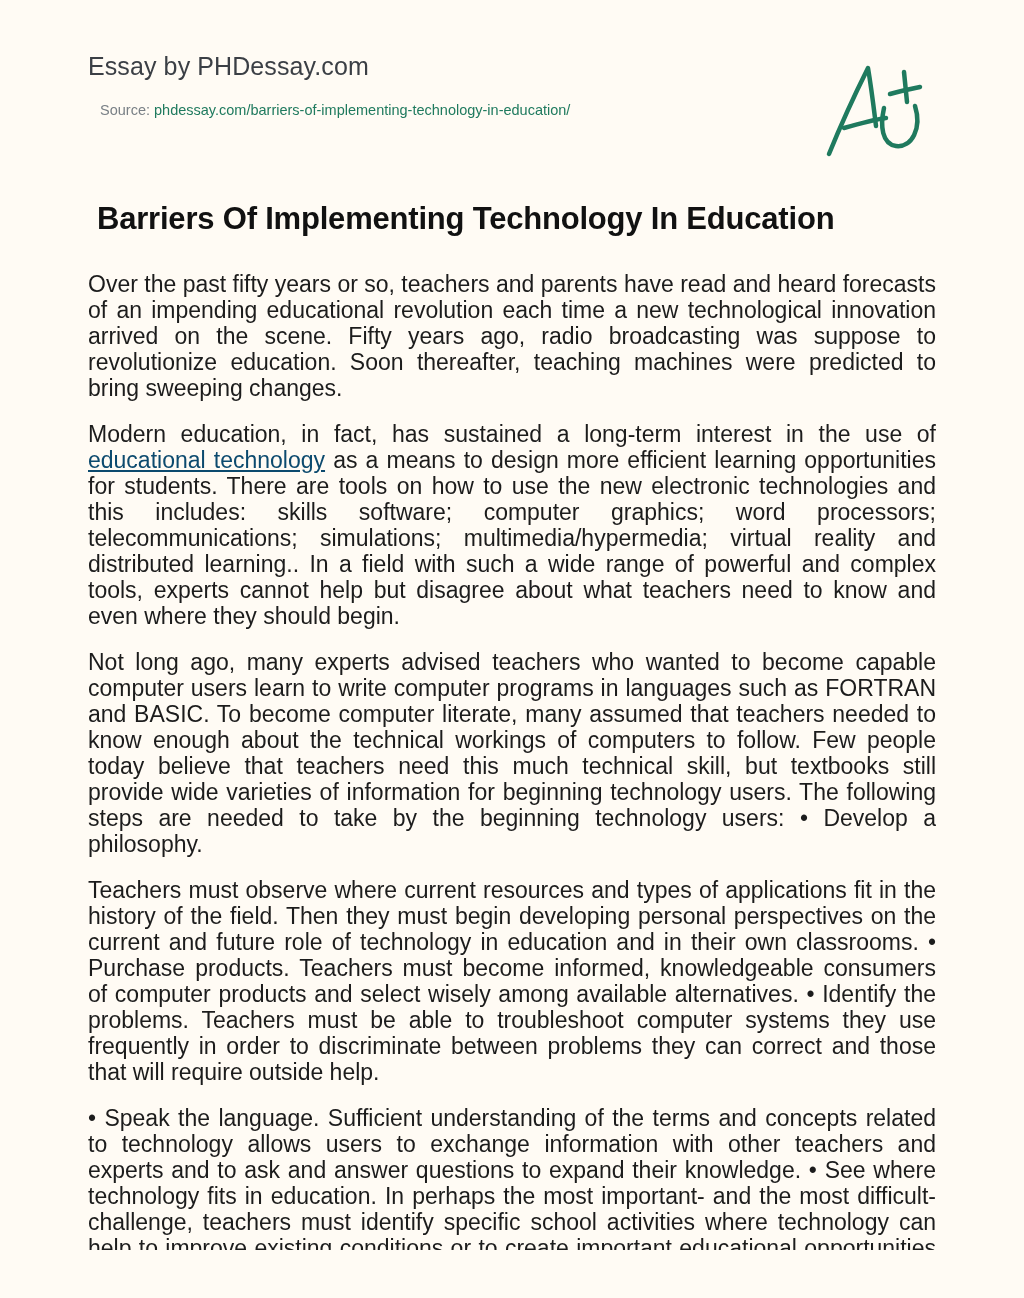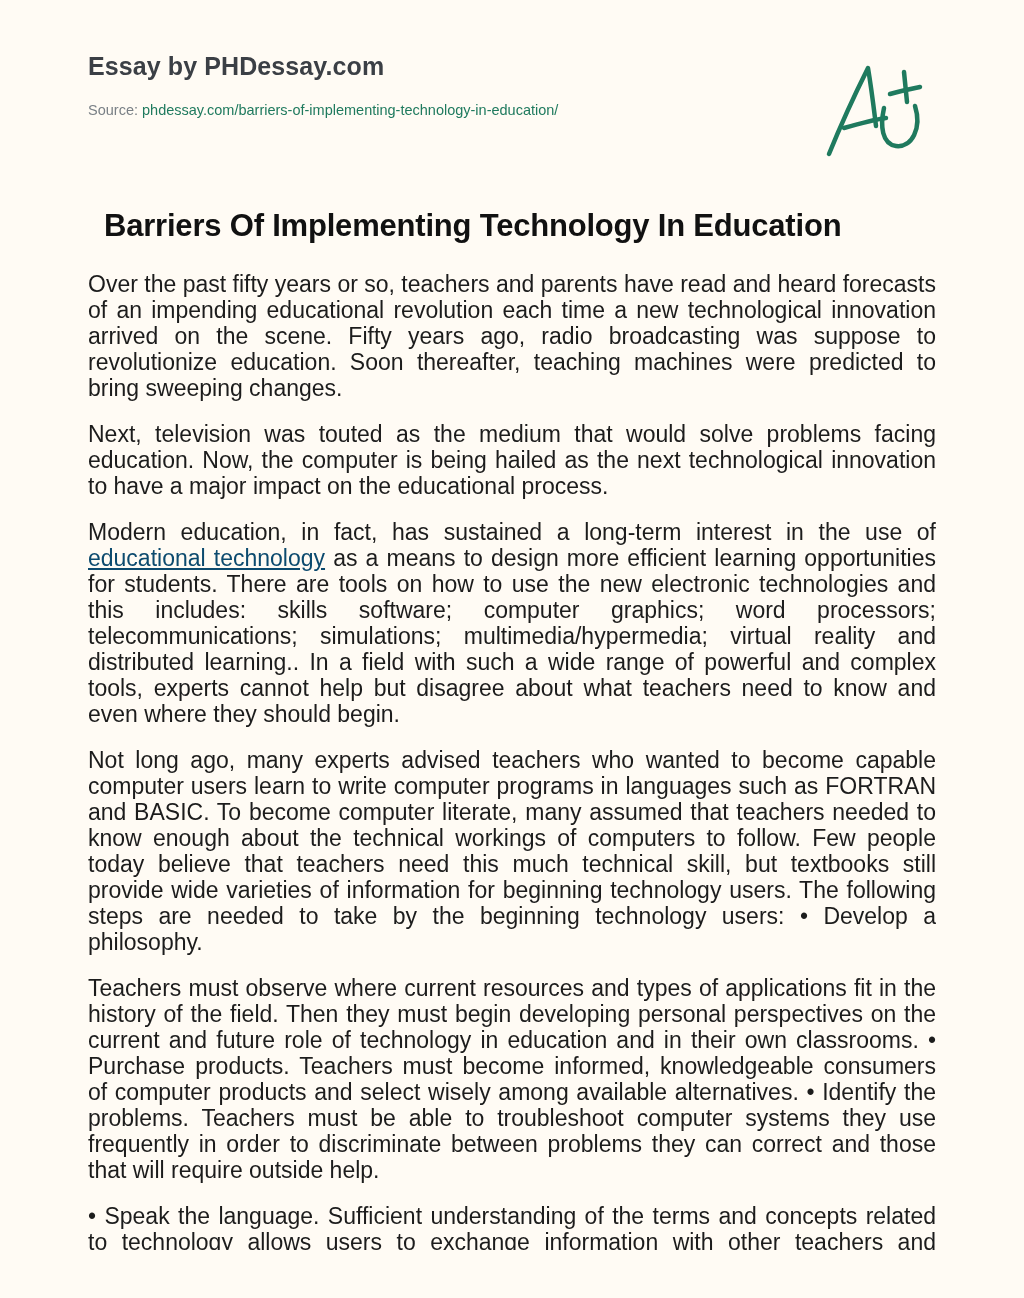--- a/index.html
+++ b/index.html
@@ -16,30 +16,30 @@
       color: #1a1a1a;
     }
     .header {
       position: absolute;
       left: 88px;
       top: 48px;
       width: 848px;
     }
     .site-title {
       font-size: 25px;
-      font-weight: bold;
+      font-weight: normal;
       color: #3b3f45;
       margin: 0;
       line-height: 36px;
       letter-spacing: 0.1px;
     }
     .source-line {
       position: absolute;
       top: 52px;
-      left: 0;
+      left: 12px;
       font-size: 14.5px;
       line-height: 20px;
       white-space: nowrap;
     }
     .source-label {
       color: #7a8086;
     }
     .source-link {
       color: #1f7a5e;
       text-decoration: none;
@@ -48,21 +48,21 @@
       position: absolute;
       left: 820px;
       top: 62px;
       width: 110px;
       height: 100px;
     }
     .page-title {
       position: absolute;
       left: 88px;
       top: 188px;
-      margin: 16px;
+      margin: 9px;
       font-size: 31px;
       font-weight: bold;
       color: #111;
       line-height: 44px;
       letter-spacing: -0.2px;
       white-space: nowrap;
     }
     .article {
       position: absolute;
       left: 88px;
@@ -105,18 +105,17 @@
 
       <path d="M64 46 C 60 64, 62 82, 76 84 C 92 86, 102 66, 95 44"></path>
     </g>
   </svg>
 </div>
 
 <h1 class="page-title">Barriers Of Implementing Technology In Education</h1>
 
 <div class="article">
   <p>Over the past fifty years or so, teachers and parents have read and heard forecasts of an impending educational revolution each time a new technological innovation arrived on the scene. Fifty years ago, radio broadcasting was suppose to revolutionize education. Soon thereafter, teaching machines were predicted to bring sweeping changes.</p>
-  <p>Next, television was touted as the medium that would solve problems facing education. Now, the computer is being hailed as the next technological innovation to have a major impact on the educational process.</p>
   <p><span>Modern education, in fact, has sustained a long-term interest in the use of </span><a>educational technology</a><span> as a means to design more efficient learning opportunities for students. There are tools on how to use the new electronic technologies and this includes: skills software; computer graphics; word processors; telecommunications; simulations; multimedia/hypermedia; virtual reality and distributed learning.. In a field with such a wide range of powerful and complex tools, experts cannot help but disagree about what teachers need to know and even where they should begin.</span></p>
   <p>Not long ago, many experts advised teachers who wanted to become capable computer users learn to write computer programs in languages such as FORTRAN and BASIC. To become computer literate, many assumed that teachers needed to know enough about the technical workings of computers to follow. Few people today believe that teachers need this much technical skill, but textbooks still provide wide varieties of information for beginning technology users. The following steps are needed to take by the beginning technology users: • Develop a philosophy.</p>
   <p>Teachers must observe where current resources and types of applications fit in the history of the field. Then they must begin developing personal perspectives on the current and future role of technology in education and in their own classrooms. • Purchase products. Teachers must become informed, knowledgeable consumers of computer products and select wisely among available alternatives. • Identify the problems. Teachers must be able to troubleshoot computer systems they use frequently in order to discriminate between problems they can correct and those that will require outside help.</p>
   <p>• Speak the language. Sufficient understanding of the terms and concepts related to technology allows users to exchange information with other teachers and experts and to ask and answer questions to expand their knowledge. • See where technology fits in education. In perhaps the most important- and the most difficult- challenge, teachers must identify specific school activities where technology can help to improve existing conditions or to create important educational opportunities that did not exist without it. As part of this</p>
 </div>
 
 </body></html>

